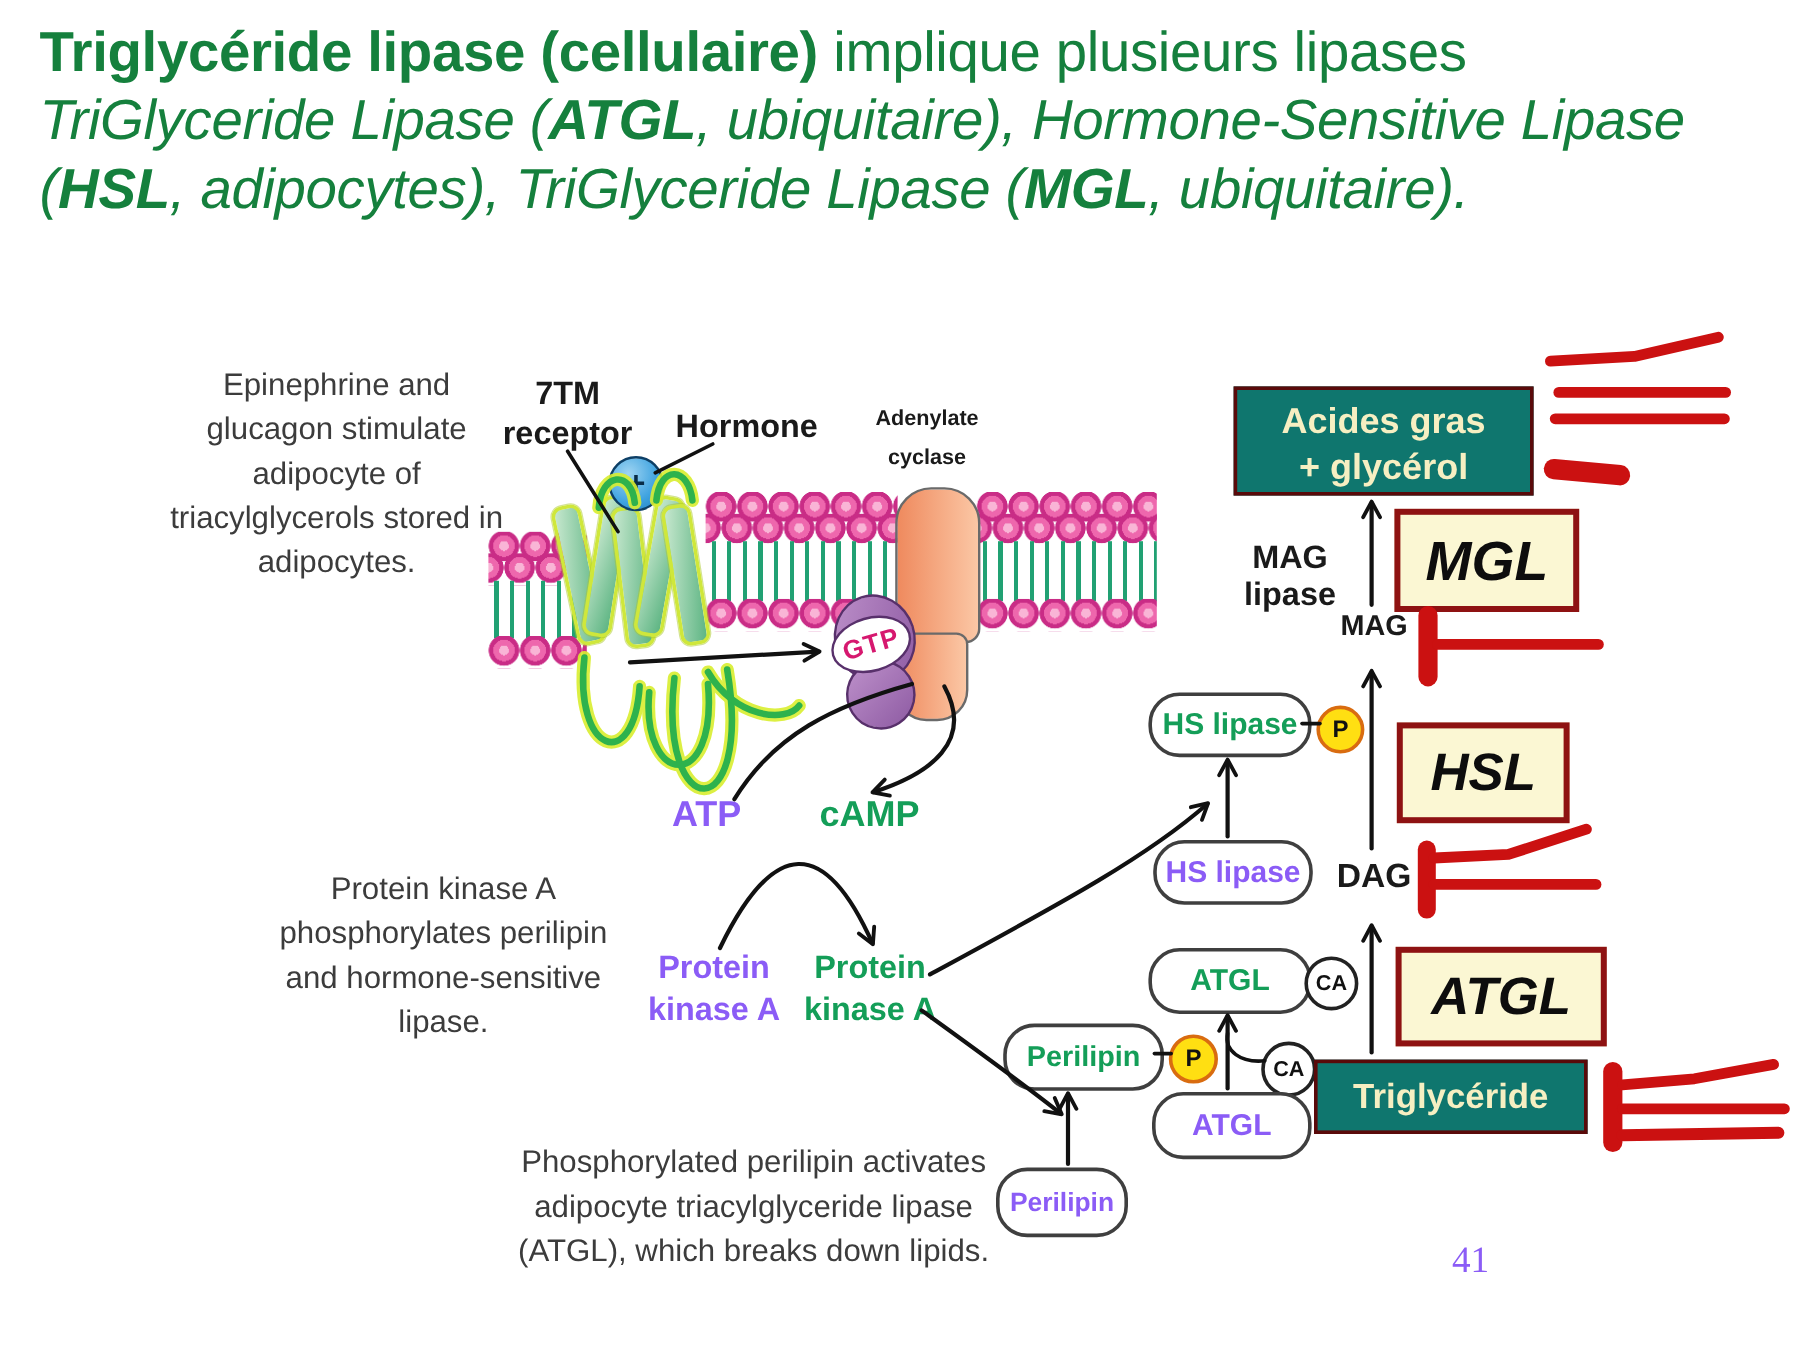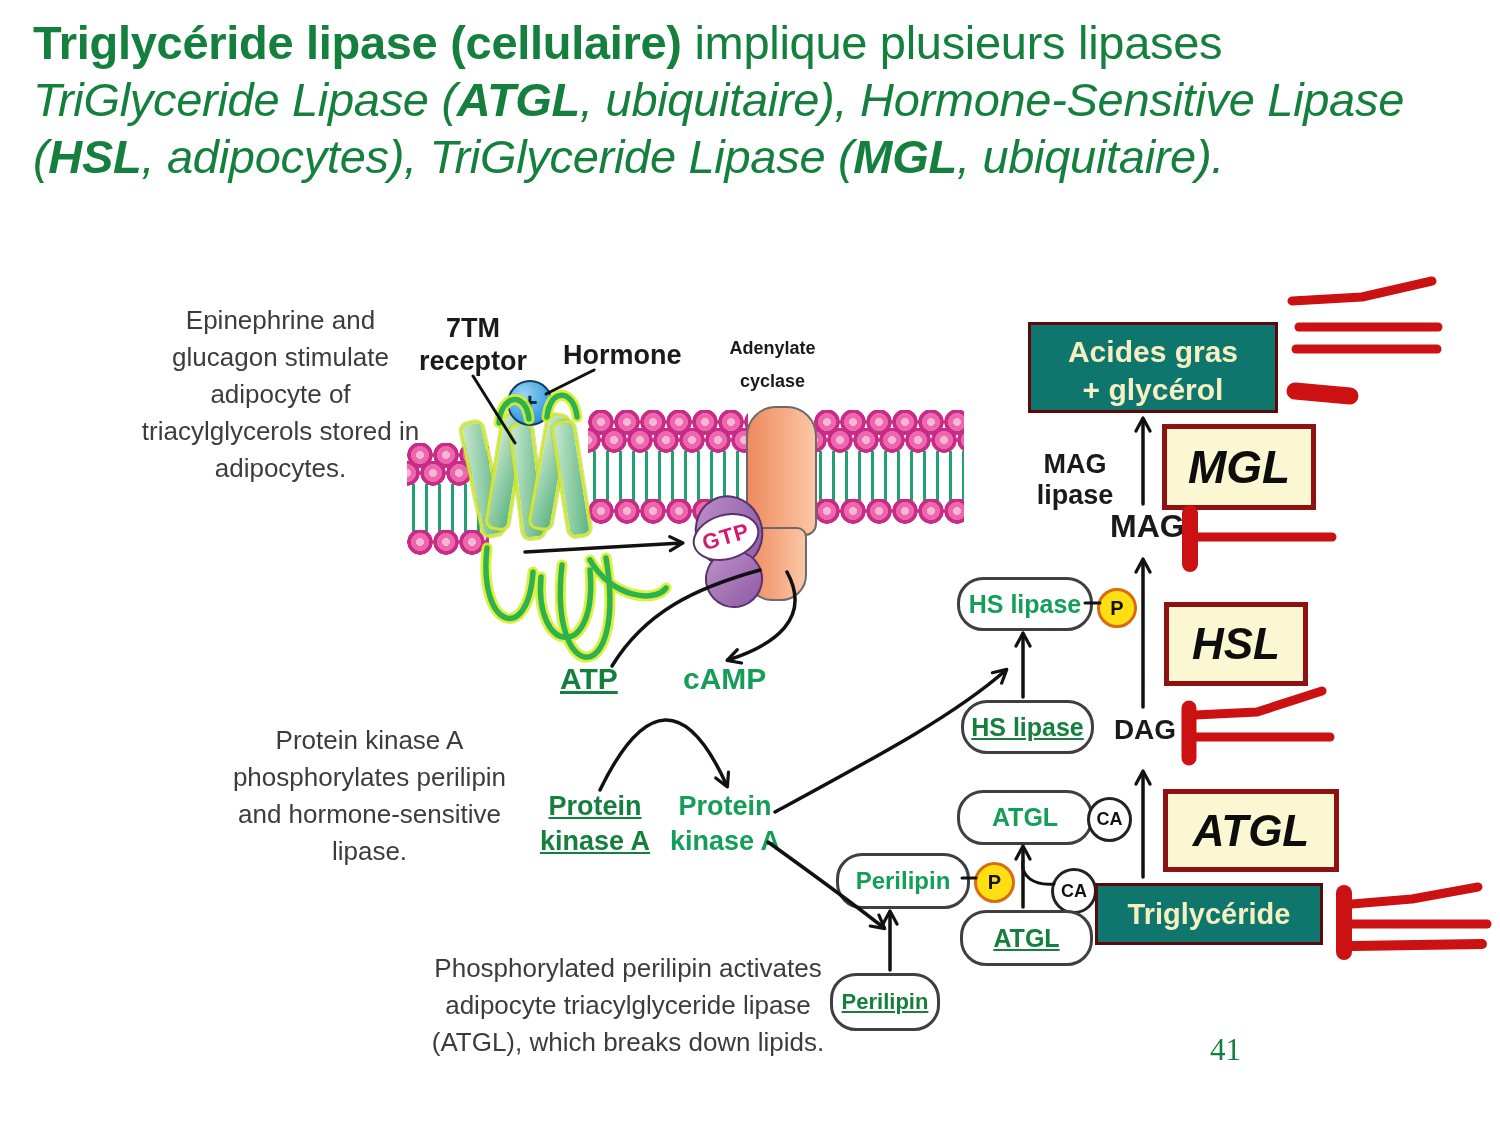--- a/index.html
+++ b/index.html
@@ -39,32 +39,32 @@
 
   
   .hormone-dot{width:42px;height:42px;border-radius:50%;border:2.5px solid #0d3f66;
        background:radial-gradient(circle at 35% 30%,#9ed4f2,#3fa3e0 60%,#1f7fc0);
        display:flex;align-items:center;justify-content:center;font-size:27px;font-weight:bold;color:#092c47;}
 
   
   .pill{border:3px solid #3f3f3f;border-radius:26px;background:#fff;display:flex;align-items:center;justify-content:center;
         font-weight:bold;font-size:25px;}
   .badge{border-radius:50%;display:flex;align-items:center;justify-content:center;font-weight:bold;color:#111;background:#fff;}
-  .pink{color:#15803d;text-decoration:underline;}
+  .pink{color:#8b5cf6;}
   .green{color:#149e58;}
 
   
   .metab{font-weight:bold;font-size:30px;}
 
   
   .box-maroon{background:#0f766e;border:3px solid #5a0a0a;color:#f6efc2;font-weight:bold;text-align:center;}
   .box-cream{background:#fbf7d3;border:5px solid #8e1212;color:#0d0d0d;font-weight:bold;font-style:italic;
              display:flex;align-items:center;justify-content:center;}
 
-  .pagenum{font-family:"Liberation Serif",serif;font-size:31px;color:#15803d;}
+  .pagenum{font-family:"Liberation Serif",serif;font-size:31px;color:#8b5cf6;}
 
   svg.overlay{position:absolute;left:0;top:0;pointer-events:none;}
 </style>
 </head>
 <body>
 
 <div class="stage">
 
   <div class="abs title">
     <div><span class="b">Triglycéride lipase (cellulaire)</span><span> implique plusieurs lipases</span></div>
@@ -117,21 +117,21 @@
   <div class="abs lab" style="left:398px;top:312px;width:150px;font-size:27px;line-height:33px;">
     <div>7TM</div>
     <div>receptor</div>
   </div>
   <div class="abs lab" style="left:563px;top:340px;font-size:27px;">Hormone</div>
   <div class="abs lab" style="left:695px;top:332px;width:155px;font-size:18px;line-height:33px;">
     <div>Adenylate</div>
     <div>cyclase</div>
   </div>
   <div class="abs lab" style="left:1005px;top:449px;width:140px;font-size:27px;">MAG lipase</div>
-  <div class="abs lab" style="left:1110px;top:508px;width:70px;font-size:32px;">MAG</div>
+  <div class="abs lab" style="left:1110px;top:508px;width:70px;font-size:24px;">MAG</div>
   <div class="abs lab" style="left:1110px;top:714px;width:70px;font-size:28px;">DAG</div>
 
   <div class="abs metab pink" style="left:560px;top:662px;">ATP</div>
   <div class="abs metab green" style="left:683px;top:662px;">cAMP</div>
 
   <div class="abs lab pink" style="left:535px;top:789px;width:120px;font-size:27px;line-height:35px;">
     <div>Protein</div>
     <div>kinase A</div>
   </div>
   <div class="abs lab green" style="left:665px;top:789px;width:120px;font-size:27px;line-height:35px;">

